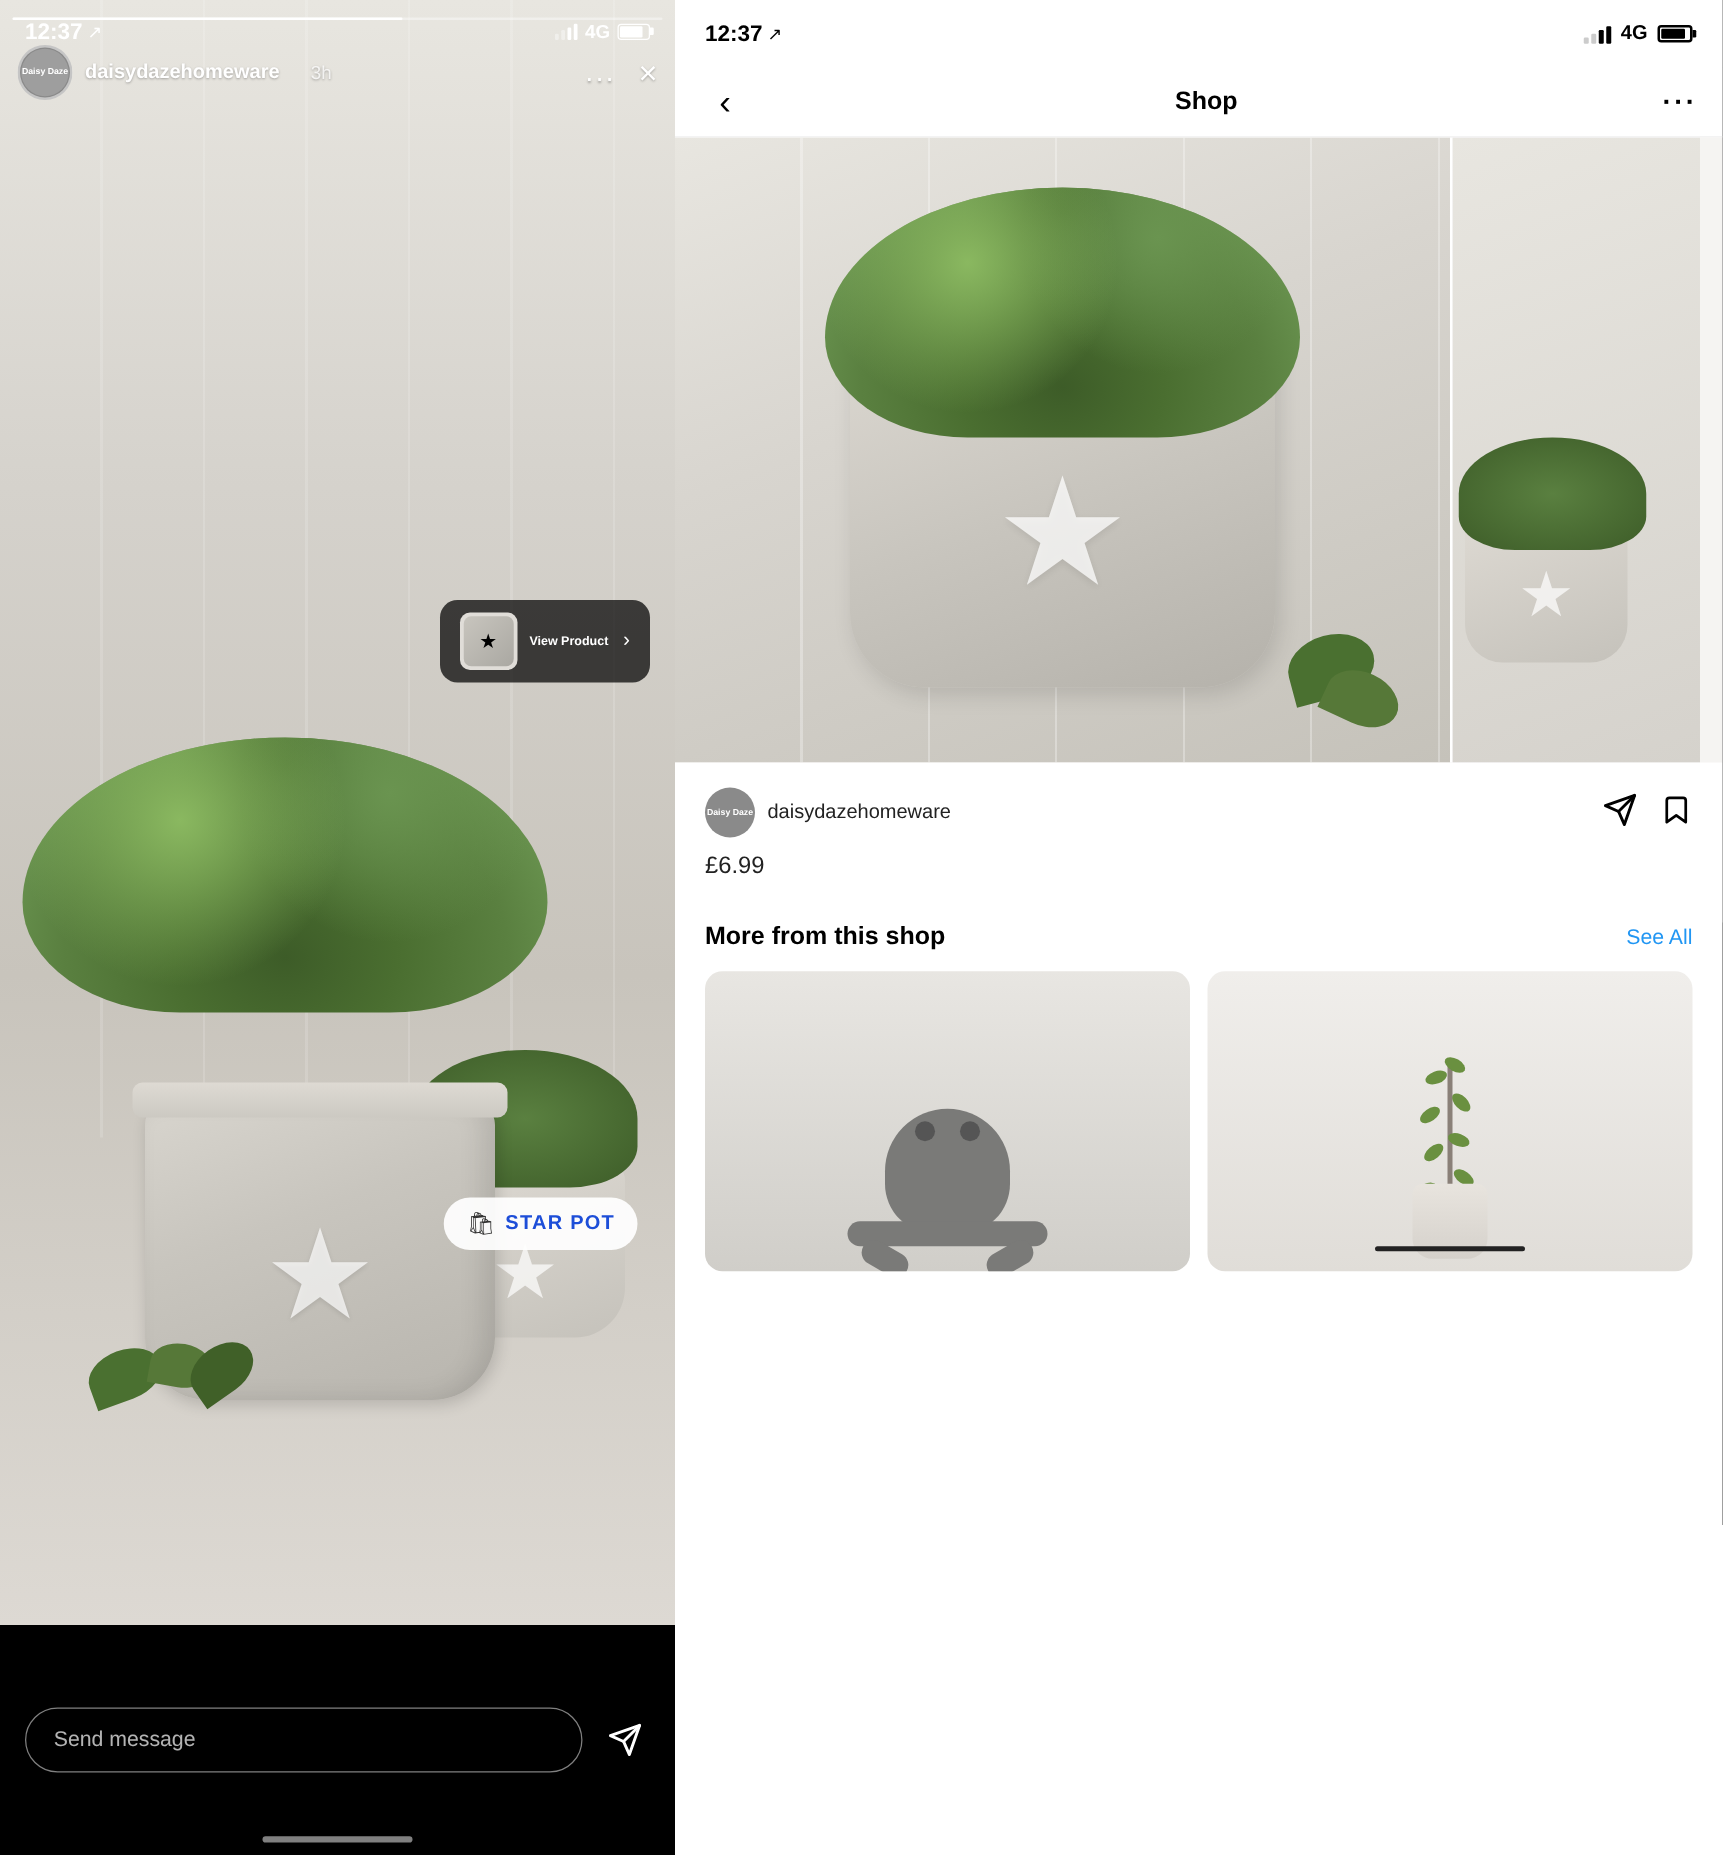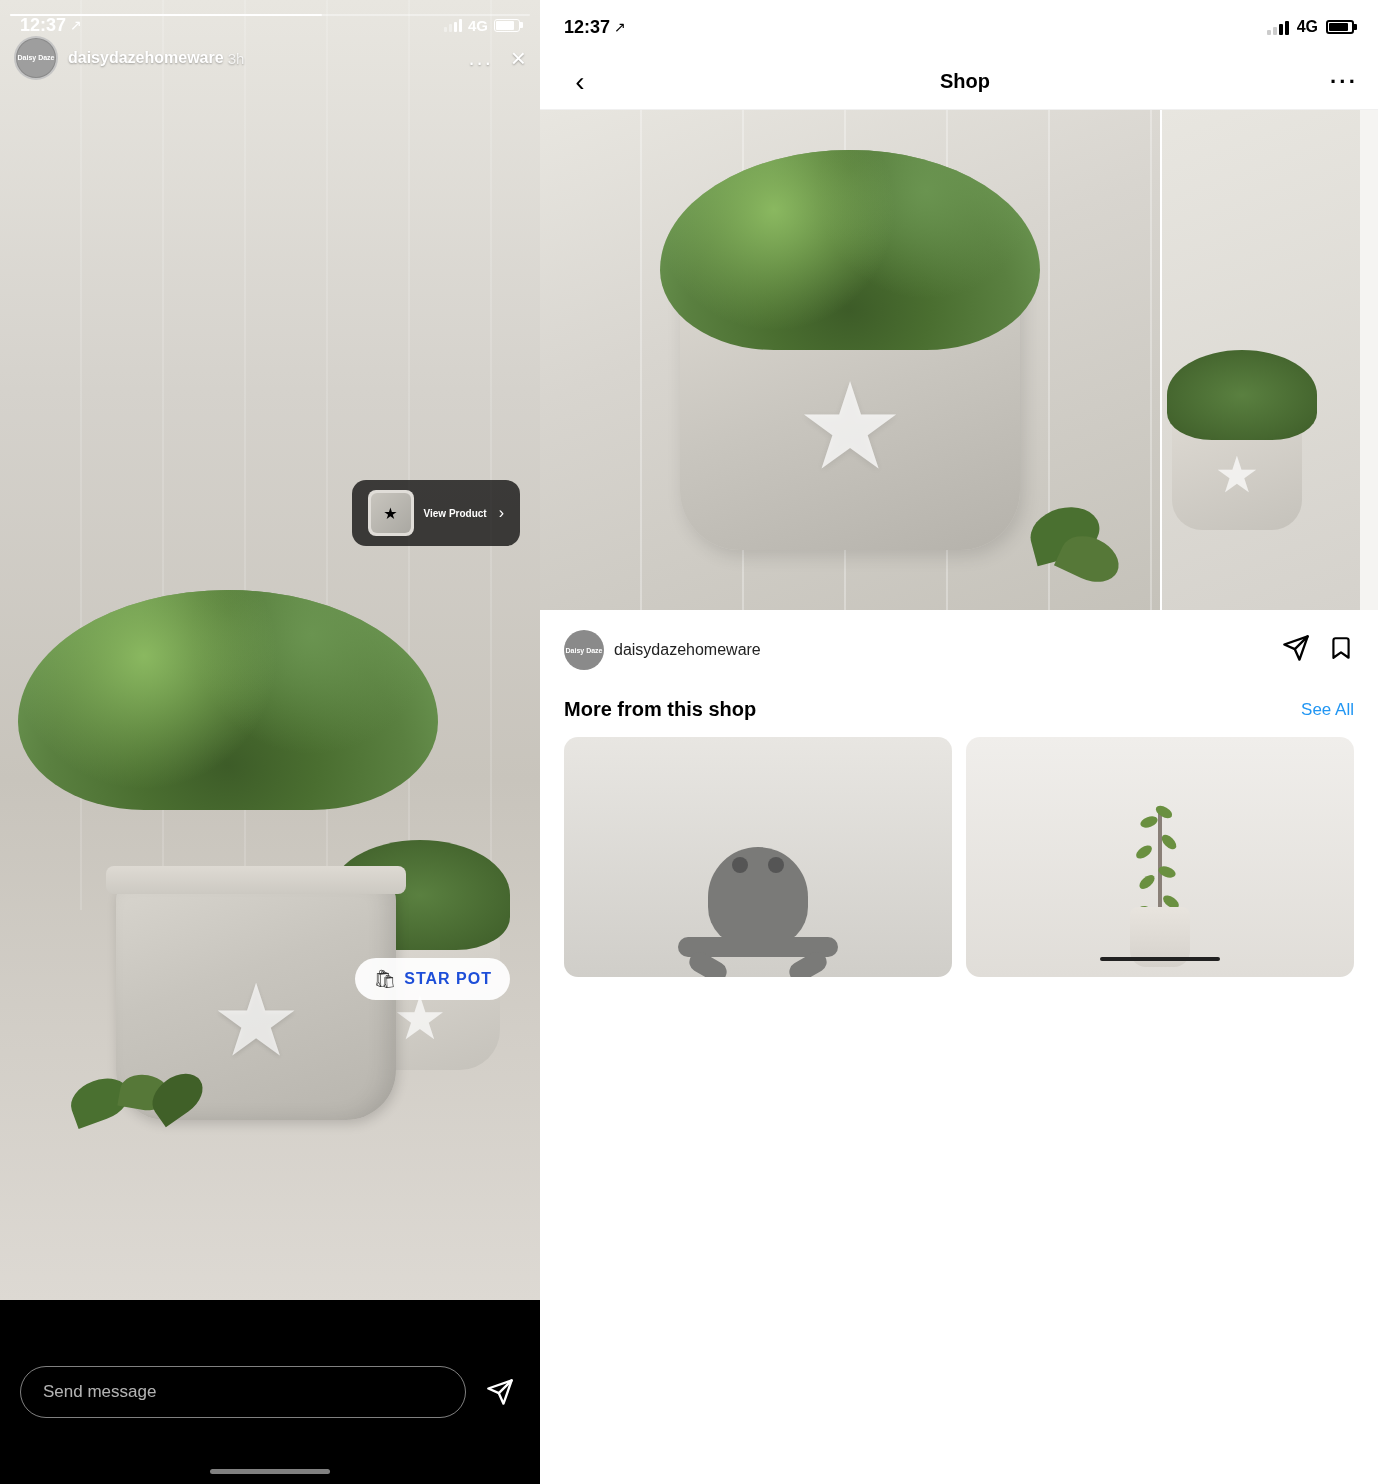--- a/index.html
+++ b/index.html
@@ -93,21 +93,21 @@
     }
     .story-username {
       color: #fff;
       font-size: 16px;
       font-weight: 600;
       text-shadow: 0 1px 2px rgba(0,0,0,0.3);
     }
     .story-time {
       color: rgba(255,255,255,0.8);
       font-size: 15px;
-      margin-left: 4px;
+      margin-left: 25px;
       text-shadow: 0 1px 2px rgba(0,0,0,0.3);
     }
     .story-menu {
       color: #fff;
       font-size: 22px;
       margin-right: 18px;
       letter-spacing: 2px;
       text-shadow: 0 1px 2px rgba(0,0,0,0.3);
     }
     .story-close {
@@ -944,20 +944,21 @@
           </svg>
         </div>
 
         <div>
           <svg width="26" height="28" viewBox="0 0 24 24" fill="none" stroke="#000" stroke-width="2" stroke-linecap="round" stroke-linejoin="round">
             <path d="M19 21l-7-5-7 5V5a2 2 0 0 1 2-2h10a2 2 0 0 1 2 2z"></path>
           </svg>
         </div>
       </div>
     </div>
+    <div class="product-price">£6.99</div>
   </div>
 
 
   <div class="more-from-shop">
     <div class="more-from-header">
       <span class="more-from-title">More from this shop</span>
       <span class="see-all-btn">See All</span>
     </div>
     <div class="shop-thumbnails">
 

